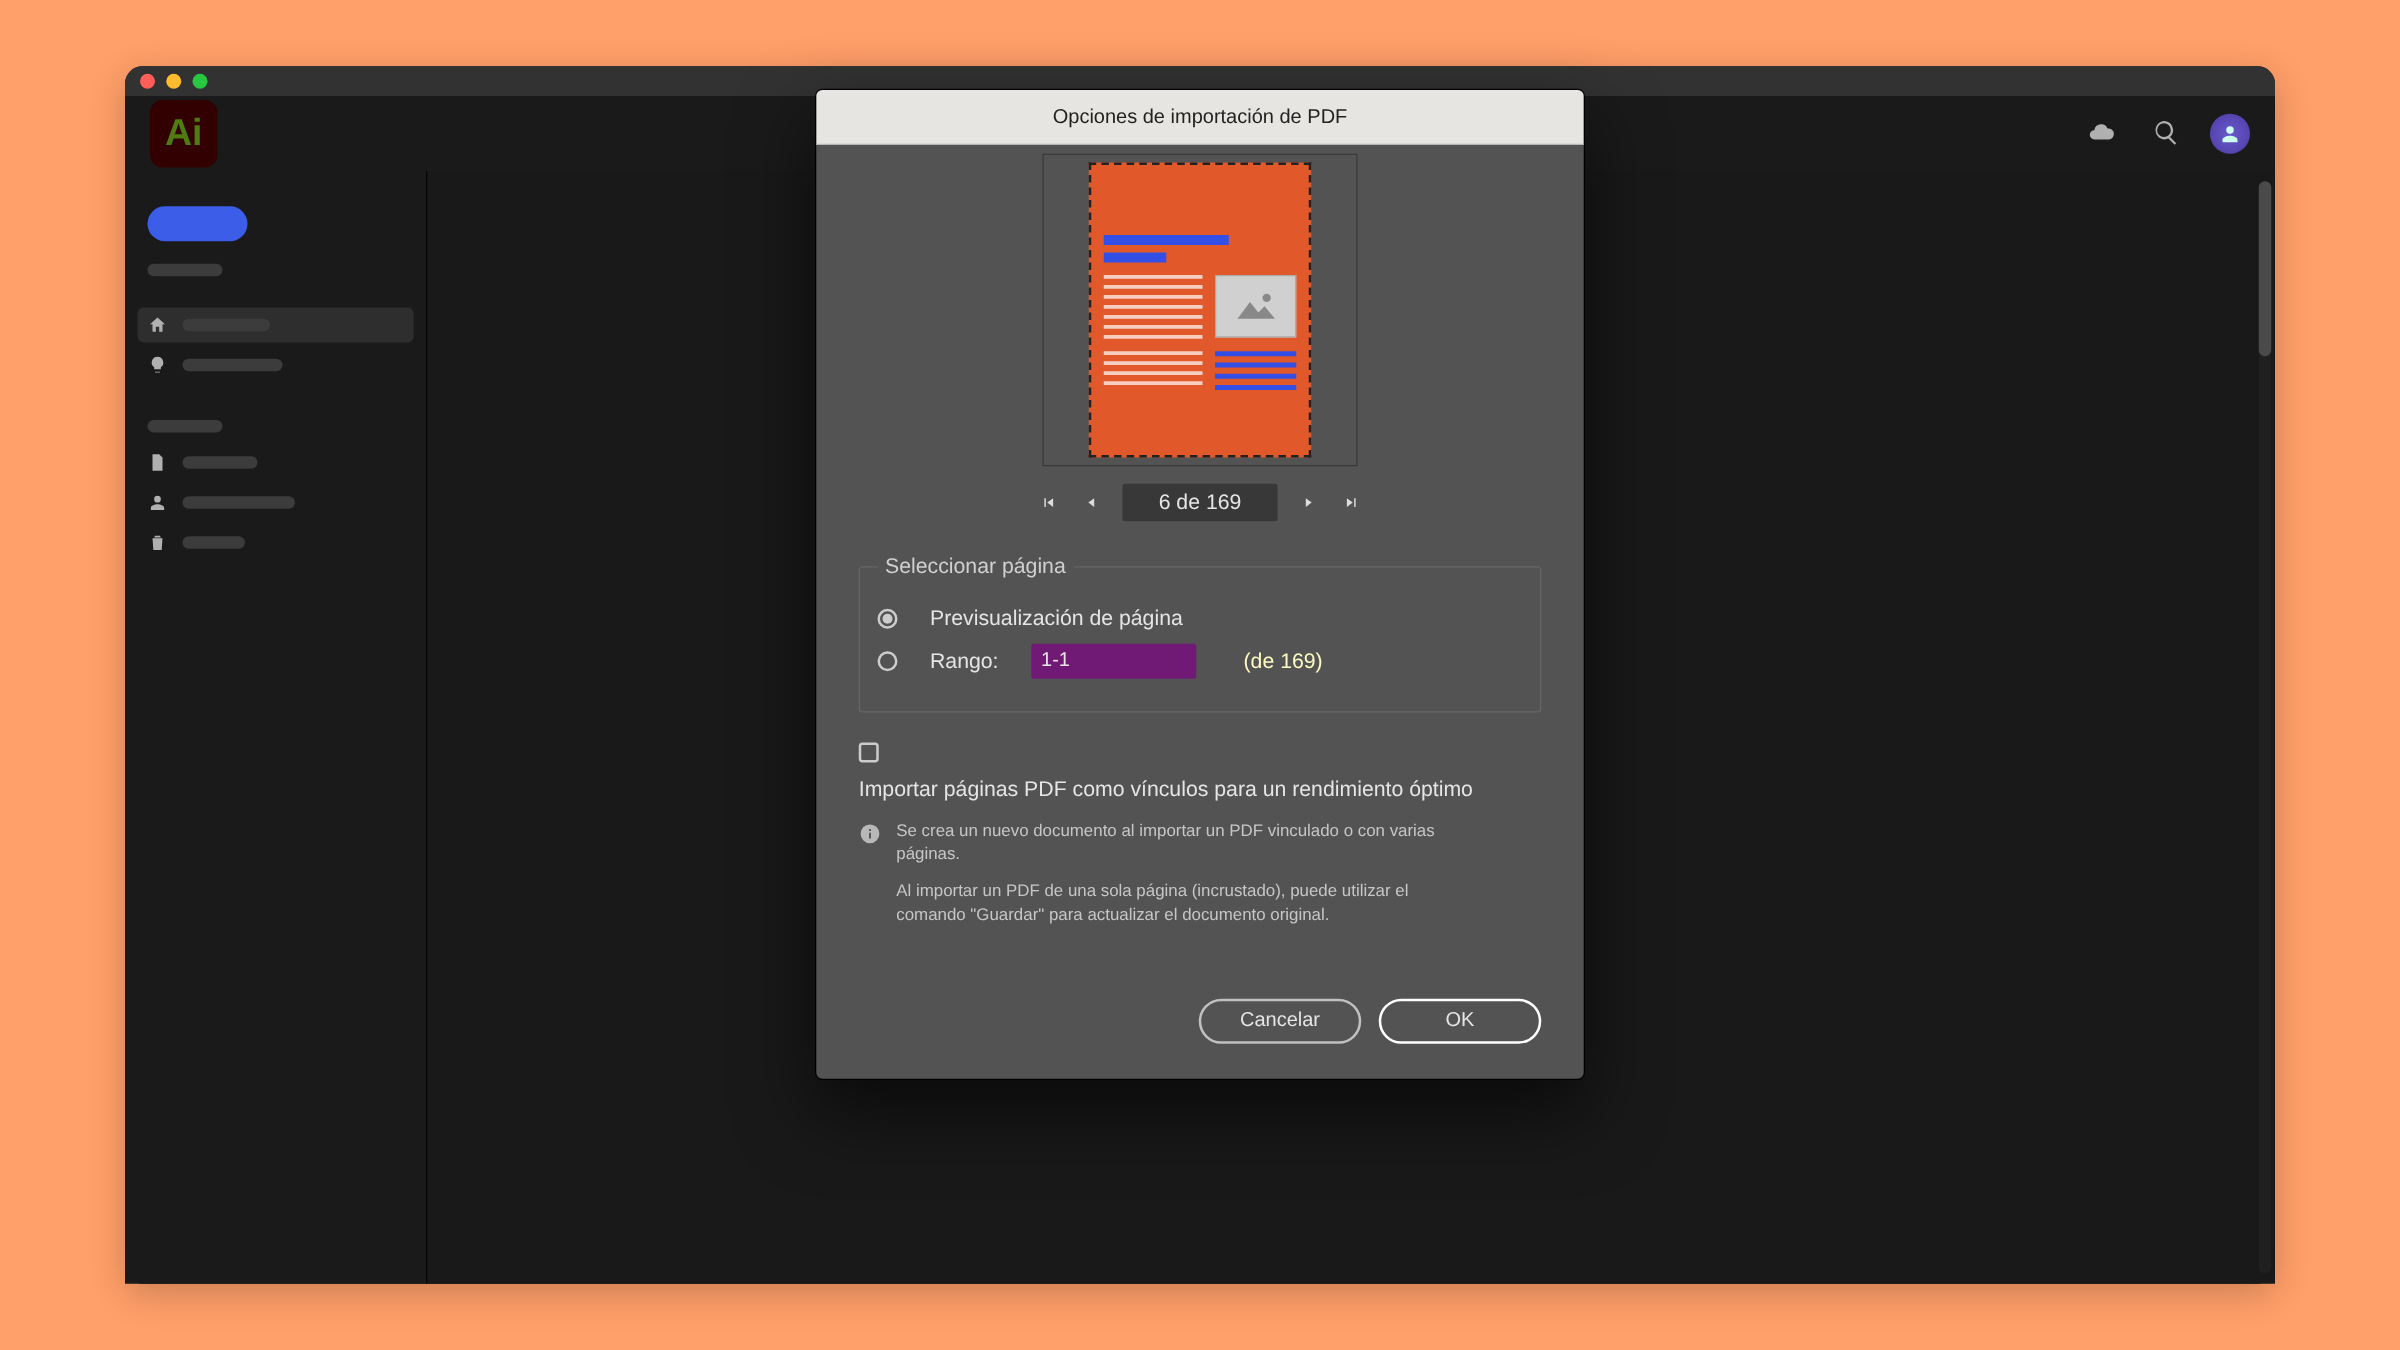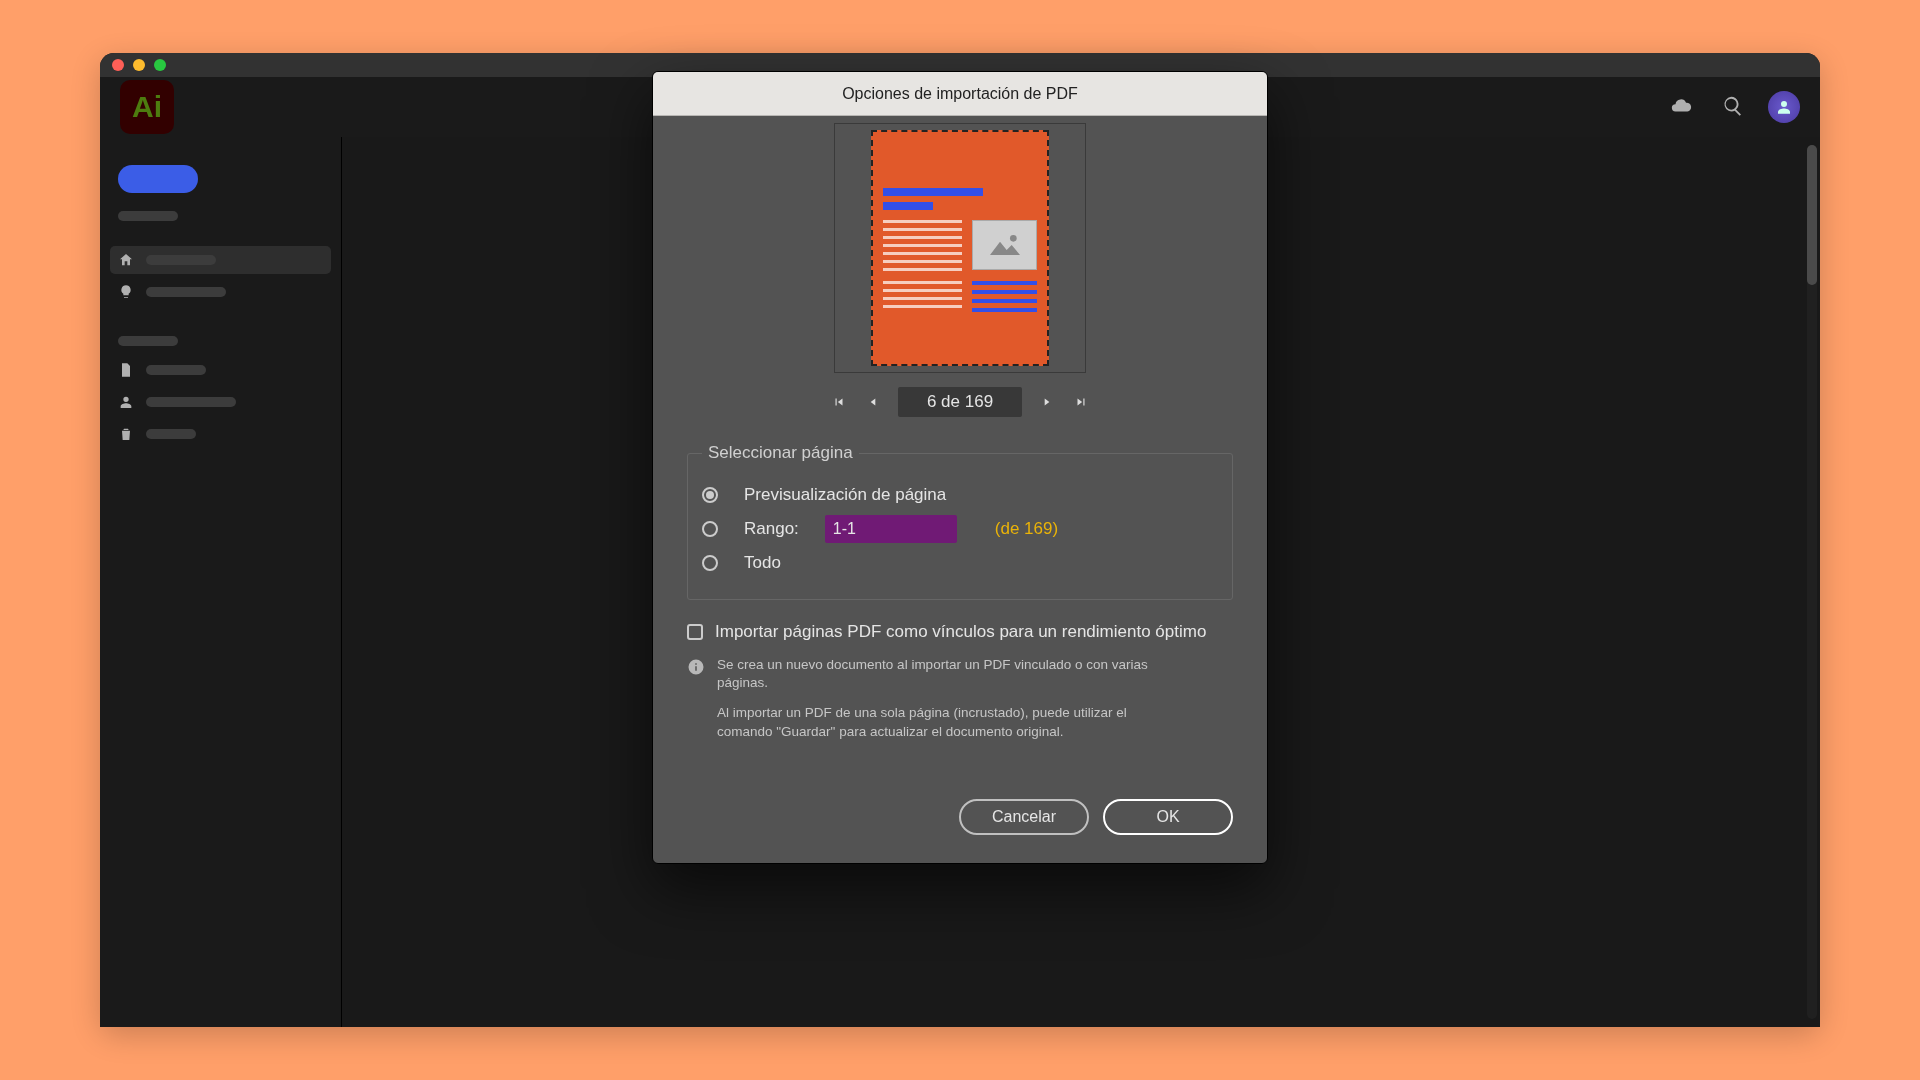--- a/index.html
+++ b/index.html
@@ -175,24 +175,24 @@
     width:16px;height:16px;border-radius:50%;border:2px solid #ccc;
     display:flex;align-items:center;justify-content:center;flex:none;
   }
   .rdot.on::after {
     content:'';width:8px;height:8px;border-radius:50%;background:#ccc;
   }
   .range-input {
     background:#701a75;border:none;color:#e5e5e5;
     height:28px;width:132px;padding:0 8px;font-size:16px;border-radius:2px;
   }
-  .detext { color:#eab308;margin-left:12px;}
+  .detext { color:#fef9c3;margin-left:12px;}
 
   .check-row {
-    display:flex;align-items:flex-start;gap:12px;margin-top:22px;font-size:17px;
+    display:flex;align-items:flex-start;gap:12px;margin-top:22px;font-size:17px;flex-direction:column;
   }
   .chk { width:16px;height:16px;border:2px solid #ccc;border-radius:3px;flex:none;margin-top:2px;}
   .info { display:flex;gap:12px;margin-top:14px;font-size:13.5px;color:#c6c6c6;line-height:1.35;}
   .info svg { width:18px;height:18px;fill:#b8b8b8;flex:none;margin-top:2px;}
   .info p { margin-bottom:12px; }
 
   .buttons { display:flex;justify-content:flex-end;gap:14px;margin-top:46px;}
   .btn {
     min-width:130px;height:36px;border-radius:18px;
     font-size:16px;background:transparent;color:#e5e5e5;
@@ -360,24 +360,20 @@
           <span>Previsualización de página</span>
         </div>
 
         <div class="radio-row">
           <span class="rdot"></span>
           <span>Rango:</span>
           <input class="range-input" value="1-1" style="">
           <span class="detext">(de 169)</span>
         </div>
 
-        <div class="radio-row">
-          <span class="rdot"></span>
-          <span>Todo</span>
-        </div>
       </fieldset>
 
       <div class="check-row">
         <span class="chk"></span>
         <span>Importar páginas PDF como vínculos para un rendimiento óptimo</span>
       </div>
 
       <div class="info">
         <svg viewBox="0 0 24 24">
             <path d="M12 2a10 10 0 1010 10A10 10 0 0012 2zm1 15h-2v-6h2zm0-8h-2V7h2z"></path>

